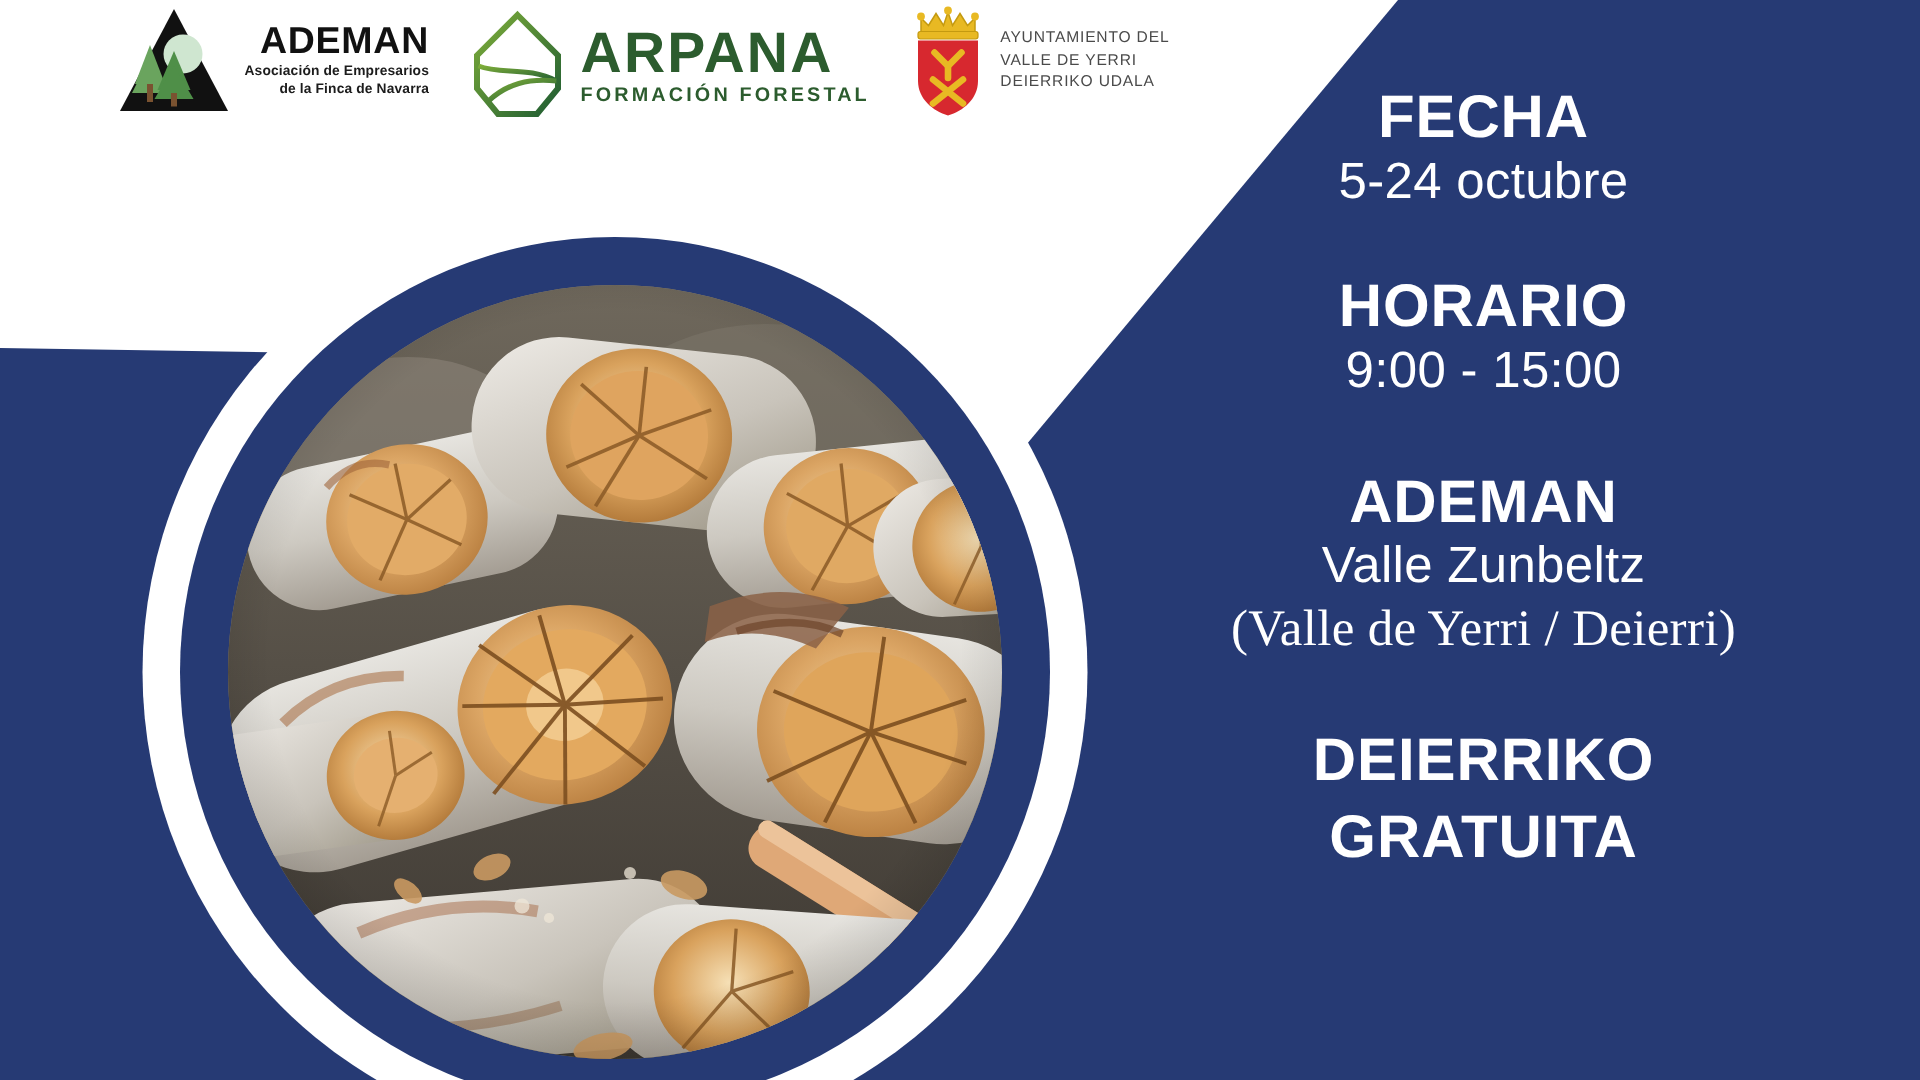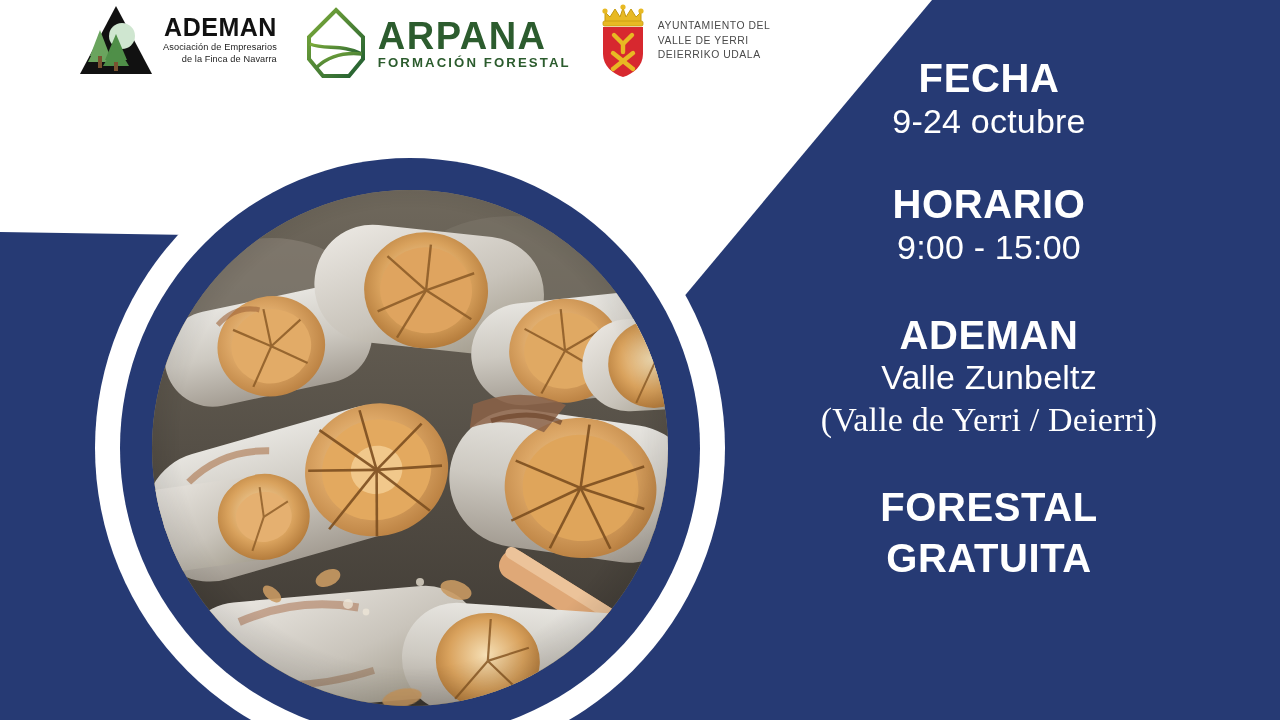--- a/index.html
+++ b/index.html
@@ -40,21 +40,21 @@
     gap: 9px;
   }
   .logo-mark { flex: 0 0 auto; display: block; }
 
   .ademan-txt { line-height: 1; text-align: right; }
   .ademan-name {
     font-size: 25px; font-weight: 800; letter-spacing: .5px;
     color: #111111;
   }
   .ademan-sub {
-    font-size: 9.2px; font-weight: 400; color: #1c1c1c;
+    font-size: 9.2px; font-weight: 700; color: #1c1c1c;
     line-height: 1.22; margin-top: 2px; letter-spacing: .1px;
   }
 
   .ayto-txt {
     font-size: 10.4px; font-weight: 500; color: #4a4a4a;
     line-height: 1.42; letter-spacing: .55px;
   }
 
   .arpana-txt { line-height: 1; }
   .arpana-name {
@@ -383,34 +383,34 @@
         </radialGradient>
         <rect width="516" height="516" fill="url(#vig)"></rect>
       </svg>
     </div>
   </div>
 
   <div class="info">
 
     <div class="info-block blk-fecha">
       <div class="info-head">FECHA</div>
-      <div class="info-body">9-24 octubre</div>
+      <div class="info-body">5-24 octubre</div>
     </div>
 
     <div class="info-block blk-horario">
       <div class="info-head">HORARIO</div>
       <div class="info-body">9:00 - 15:00</div>
     </div>
 
     <div class="info-block blk-lugar">
       <div class="info-head">ADEMAN</div>
       <div class="info-body">Valle Zunbeltz</div>
       <div class="info-body nowrap">(Valle de Yerri / Deierri)</div>
     </div>
 
     <div class="info-block blk-free">
-      <div class="info-head">FORESTAL</div>
+      <div class="info-head">DEIERRIKO</div>
       <div class="info-head">GRATUITA</div>
     </div>
 
   </div>
 
 </div>
 
 </body></html>

